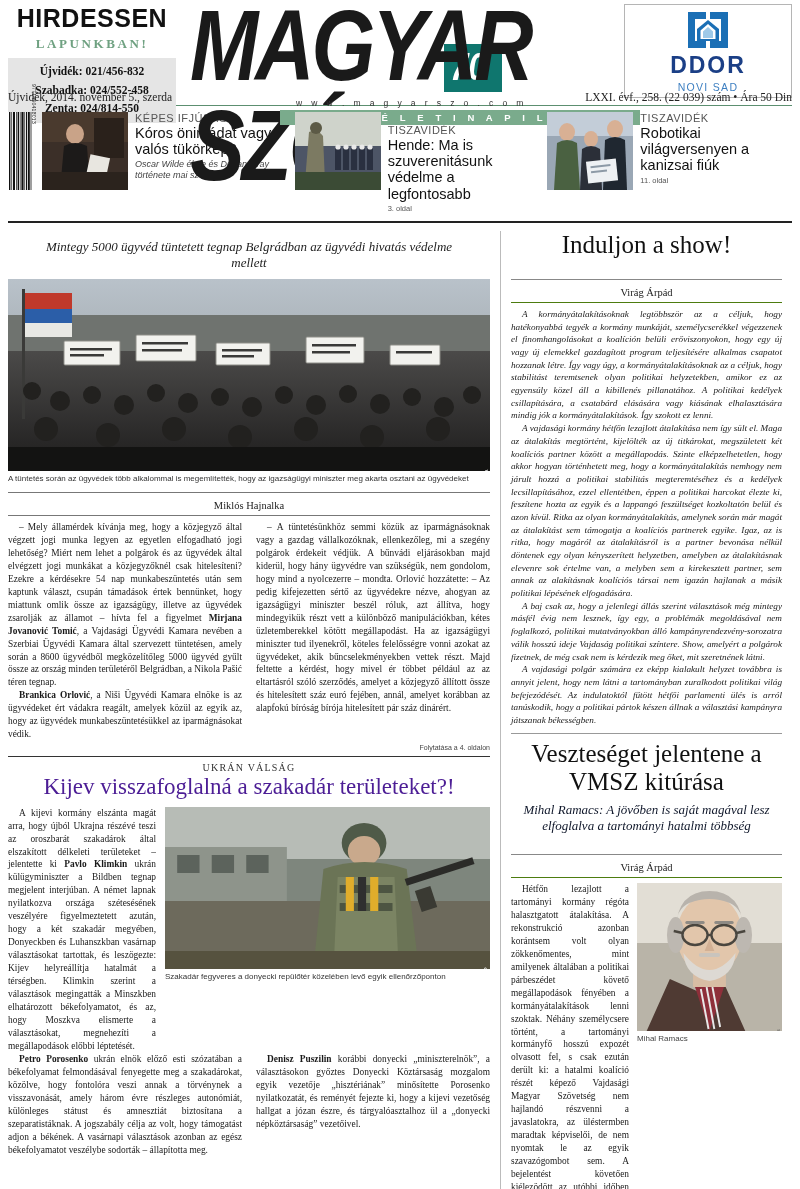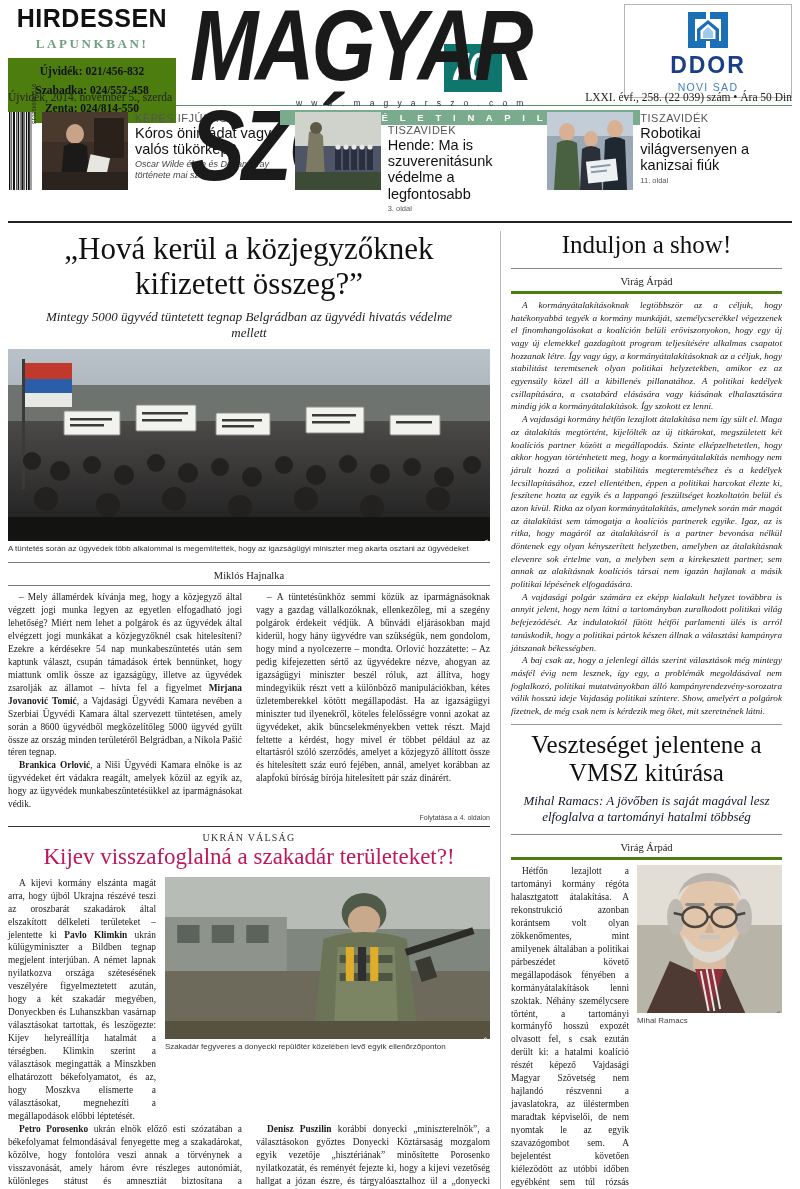--- a/index.html
+++ b/index.html
@@ -19,21 +19,21 @@
     font-family: "Liberation Sans", sans-serif;
     font-weight: bold; font-size: 25px; letter-spacing: .5px;
     text-align: center; color: #111; line-height: 1;
   }
   .ad-lapunkban {
     font-family: "Liberation Serif", serif;
     font-size: 13px; letter-spacing: 2.6px; text-align: center;
     color: #6fa181; margin-top: 5px; font-weight: 600;
   }
   .ad-phones {
-    background: #4d7c0f; margin-top: 6px; padding: 4px 2px 5px;
+    background: #e5e5e5; margin-top: 6px; padding: 4px 2px 5px;
     text-align: center;
   }
   .ad-phones div {
     font-family: "Liberation Serif", serif;
     font-weight: bold; font-size: 11.5px; line-height: 1.62; color: #111;
   }
 
   .logo-wrap { flex: 1; position: relative; height: 124px; }
   .logo-title {
     position: absolute; left: 14px; top: -4px;
@@ -184,36 +184,36 @@
   }
 
   .kicker-center {
     font-family: "Liberation Serif", serif;
     font-size: 10px; letter-spacing: 1.2px; text-align: center;
     color: #333; margin-top: 4px;
   }
   .sec-head {
     font-family: "Liberation Serif", serif;
     font-size: 23px; text-align: center; line-height: 1.1;
-    color: #be185d; margin-top: 1px;
+    color: #4c1d95; margin-top: 1px;
   }
 
   .ukr-grid { display: flex; gap: 9px; margin-top: 7px; }
   .ukr-text { width: 148px; }
   .ukr-photo-wrap { flex: 1; }
   .ukr-photo { width: 100%; height: 162px; position: relative; overflow: hidden; }
 
   
   .r-head {
     font-family: "Liberation Serif", serif;
     font-size: 25px; text-align: center; line-height: 1.12; color: #111;
   }
   .r-byline-box {
-    border-top: 1px solid #888; border-bottom: 3px solid #4d7c0f;
-    text-align: center; padding: 2px 0; margin: 9px 0 5px;
+    border-top: 1px solid #888; border-bottom: 1px solid #4d7c0f;
+    text-align: center; padding: 2px 0; margin: 20px 0 5px;
   }
   .art-italic {
     font-family: "Liberation Serif", serif; font-style: italic;
     font-size: 9.2px; line-height: 1.38; text-align: justify; color: #1a1a1a;
   }
   .art-italic p { text-indent: 11px; }
   .r-sub {
     font-family: "Liberation Serif", serif; font-style: italic;
     font-size: 13px; line-height: 1.24; text-align: center;
     margin-top: 6px; color: #0f172a;
@@ -377,21 +377,20 @@
       </div>
     </div>
   </div>
 
   <div class="rule-thick"></div>
 
   <div class="body-grid">
 
     <div class="col-left">
 
-      <div class="lead-head">„Hová kerül a közjegyzőknek kifizetett összeg?”</div>
       <div class="lead-sub">Mintegy 5000 ügyvéd tüntetett tegnap Belgrádban az ügyvédi hivatás védelme mellett</div>
 
       <div class="main-photo">
         <svg class="ph" viewBox="0 0 482 192" preserveAspectRatio="none">
           <defs>
             <linearGradient id="sky" x1="0" y1="0" x2="0" y2="1">
               <stop offset="0%" stop-color="#b9c2ca"></stop>
                 <stop offset="100%" stop-color="#8a8f92"></stop>
             </linearGradient>
             <linearGradient id="crowd" x1="0" y1="0" x2="0" y2="1">
@@ -523,22 +522,22 @@
     <div class="col-right">
 
       <div class="r-head">Induljon a show!</div>
       <div class="r-byline-box">
         <span class="byline">Virág Árpád</span>
       </div>
 
       <div class="art-italic">
         <p>A kormányátalakításoknak legtöbbször az a céljuk, hogy hatékonyabbá tegyék a kormány munkáját, személycserékkel végezzenek el finomhangolásokat a koalíción belüli erőviszonyokon, hogy egy új vagy új elemekkel gazdagított program teljesítésére alkalmas csapatot hozzanak létre. Így vagy úgy, a kormányátalakításoknak az a céljuk, hogy stabilitást teremtsenek olyan politikai helyzetekben, amikor ez az egyensúly közel áll a kibillenés pillanatához. A politikai kedélyek csillapítására, a csatabárd elásására vagy kiásának elhalasztására mindig jók a kormányátalakítások. Így szokott ez lenni.</p>
         <p>A vajdasági kormány hétfőn lezajlott átalakítása nem így sült el. Maga az átalakítás megtörtént, kijelölték az új titkárokat, megszületett két koalíciós partner között a megállapodás. Szinte elképzelhetetlen, hogy akkor hogyan történhetett meg, hogy a kormányátalakítás nemhogy nem járult hozzá a politikai stabilitás megteremtéséhez és a kedélyek lecsillapításához, ezzel ellentétben, éppen a politikai harcokat élezte ki, feszítene hozta az egyik és a lappangó feszültséget kozkoltatón belül és azon kívül. Ritka az olyan kormányátalakítás, amelynek során már magát az átalakítást sem támogatja a koalíciós partnerek egyike. Igaz, az is ritka, hogy magáról az átalakításról is a partner bevonása nélkül döntenek egy olyan kényszerített helyzetben, amelyben az átalakításnak elevenre sok értelme van, a melyben sem a kirekesztett partner, sem annak az alakításnak koalíciós társai nem igazán hajlanak a másik politikai lépésének elfogadására.</p>
+        <p>A baj csak az, hogy a jelenlegi állás szerint választások még mintegy másfél évig nem lesznek, így egy, a problémák megoldásával nem foglalkozó, politikai mutatványokban álló kampányrendezvény-sorozatra válik hosszú ideje Vajdaság politikai színtere. Show, amelyért a polgárok fizetnek, de még csak nem is kérdezik meg őket, mit szeretnének látni.</p>
         <p>A vajdasági polgár számára ez eképp kialakult helyzet továbbra is annyit jelent, hogy nem látni a tartományban zuralkodott politikai világ befejezódését. Az indulatoktól fűtött hétfői parlamenti ülés is arról tanúskodik, hogy a politikai pártok készen állnak a választási kampányra játszanak békességben.</p>
-        <p>A baj csak az, hogy a jelenlegi állás szerint választások még mintegy másfél évig nem lesznek, így egy, a problémák megoldásával nem foglalkozó, politikai mutatványokban álló kampányrendezvény-sorozatra válik hosszú ideje Vajdaság politikai színtere. Show, amelyért a polgárok fizetnek, de még csak nem is kérdezik meg őket, mit szeretnének látni.</p>
       </div>
 
       <div class="hr-light"></div>
 
       <div class="r-head">Veszteséget jelentene a VMSZ kitúrása</div>
       <div class="r-sub">Mihal Ramacs: A jövőben is saját magával lesz elfoglalva a tartományi hatalmi többség</div>
 
       <div class="r-byline-box">
         <span class="byline">Virág Árpád</span>
       </div>

